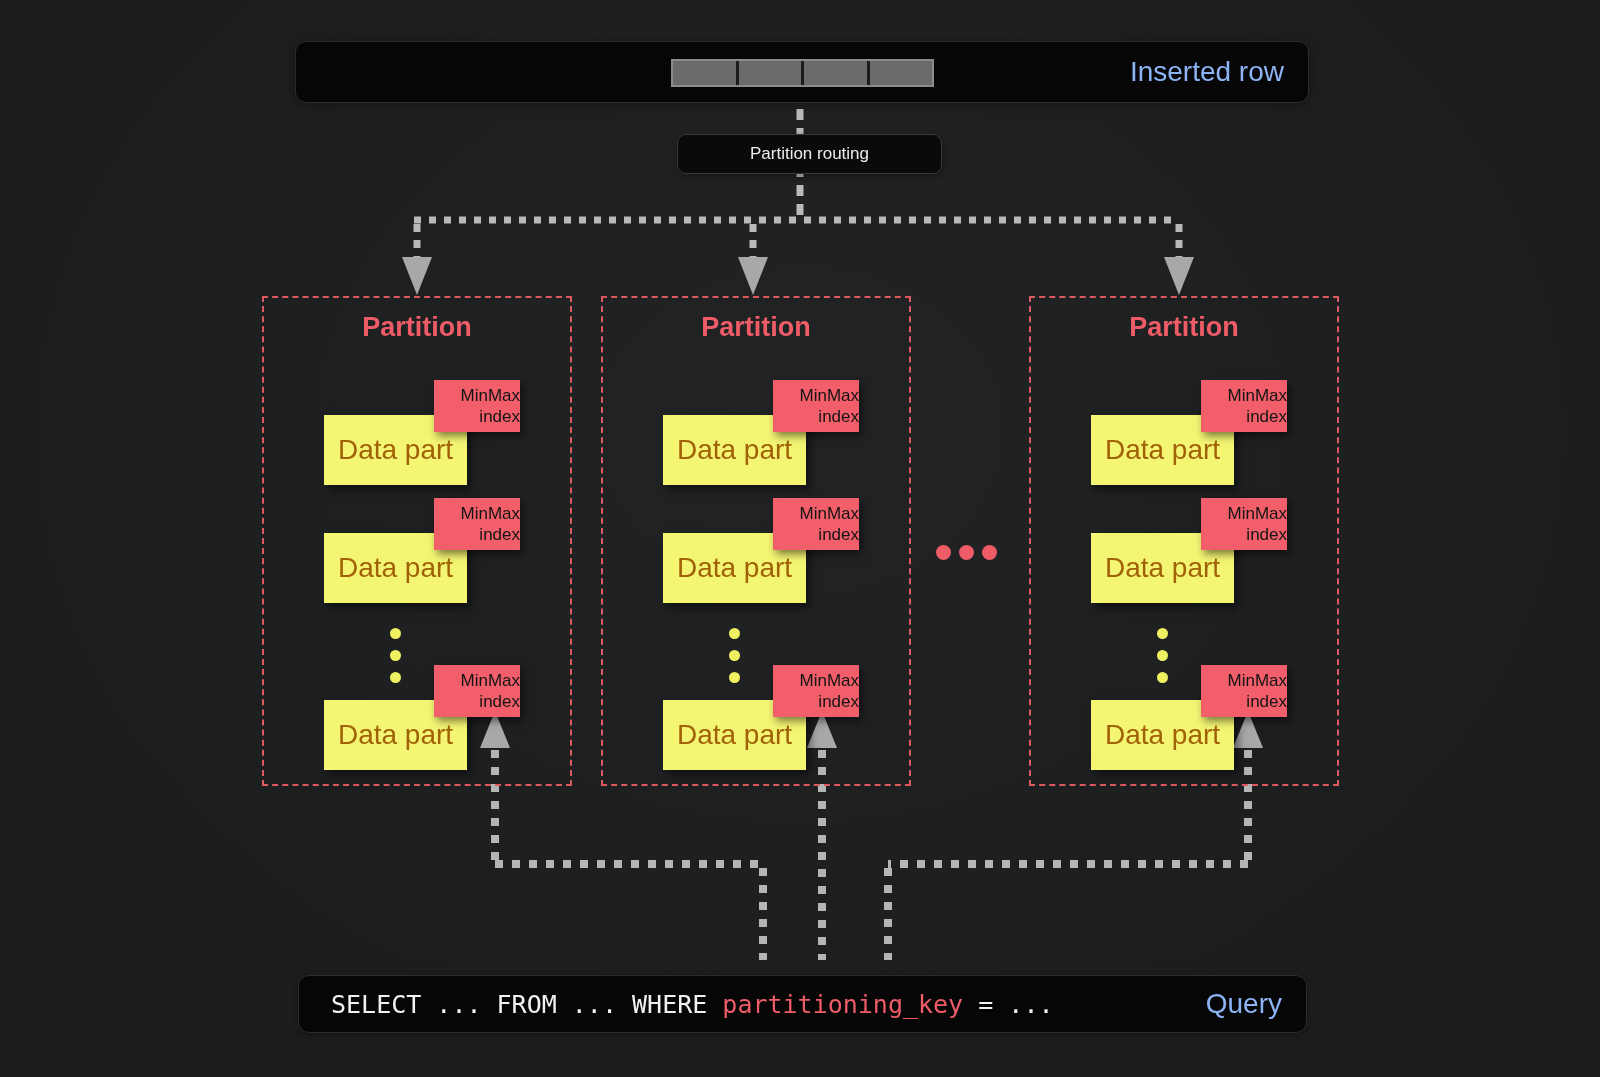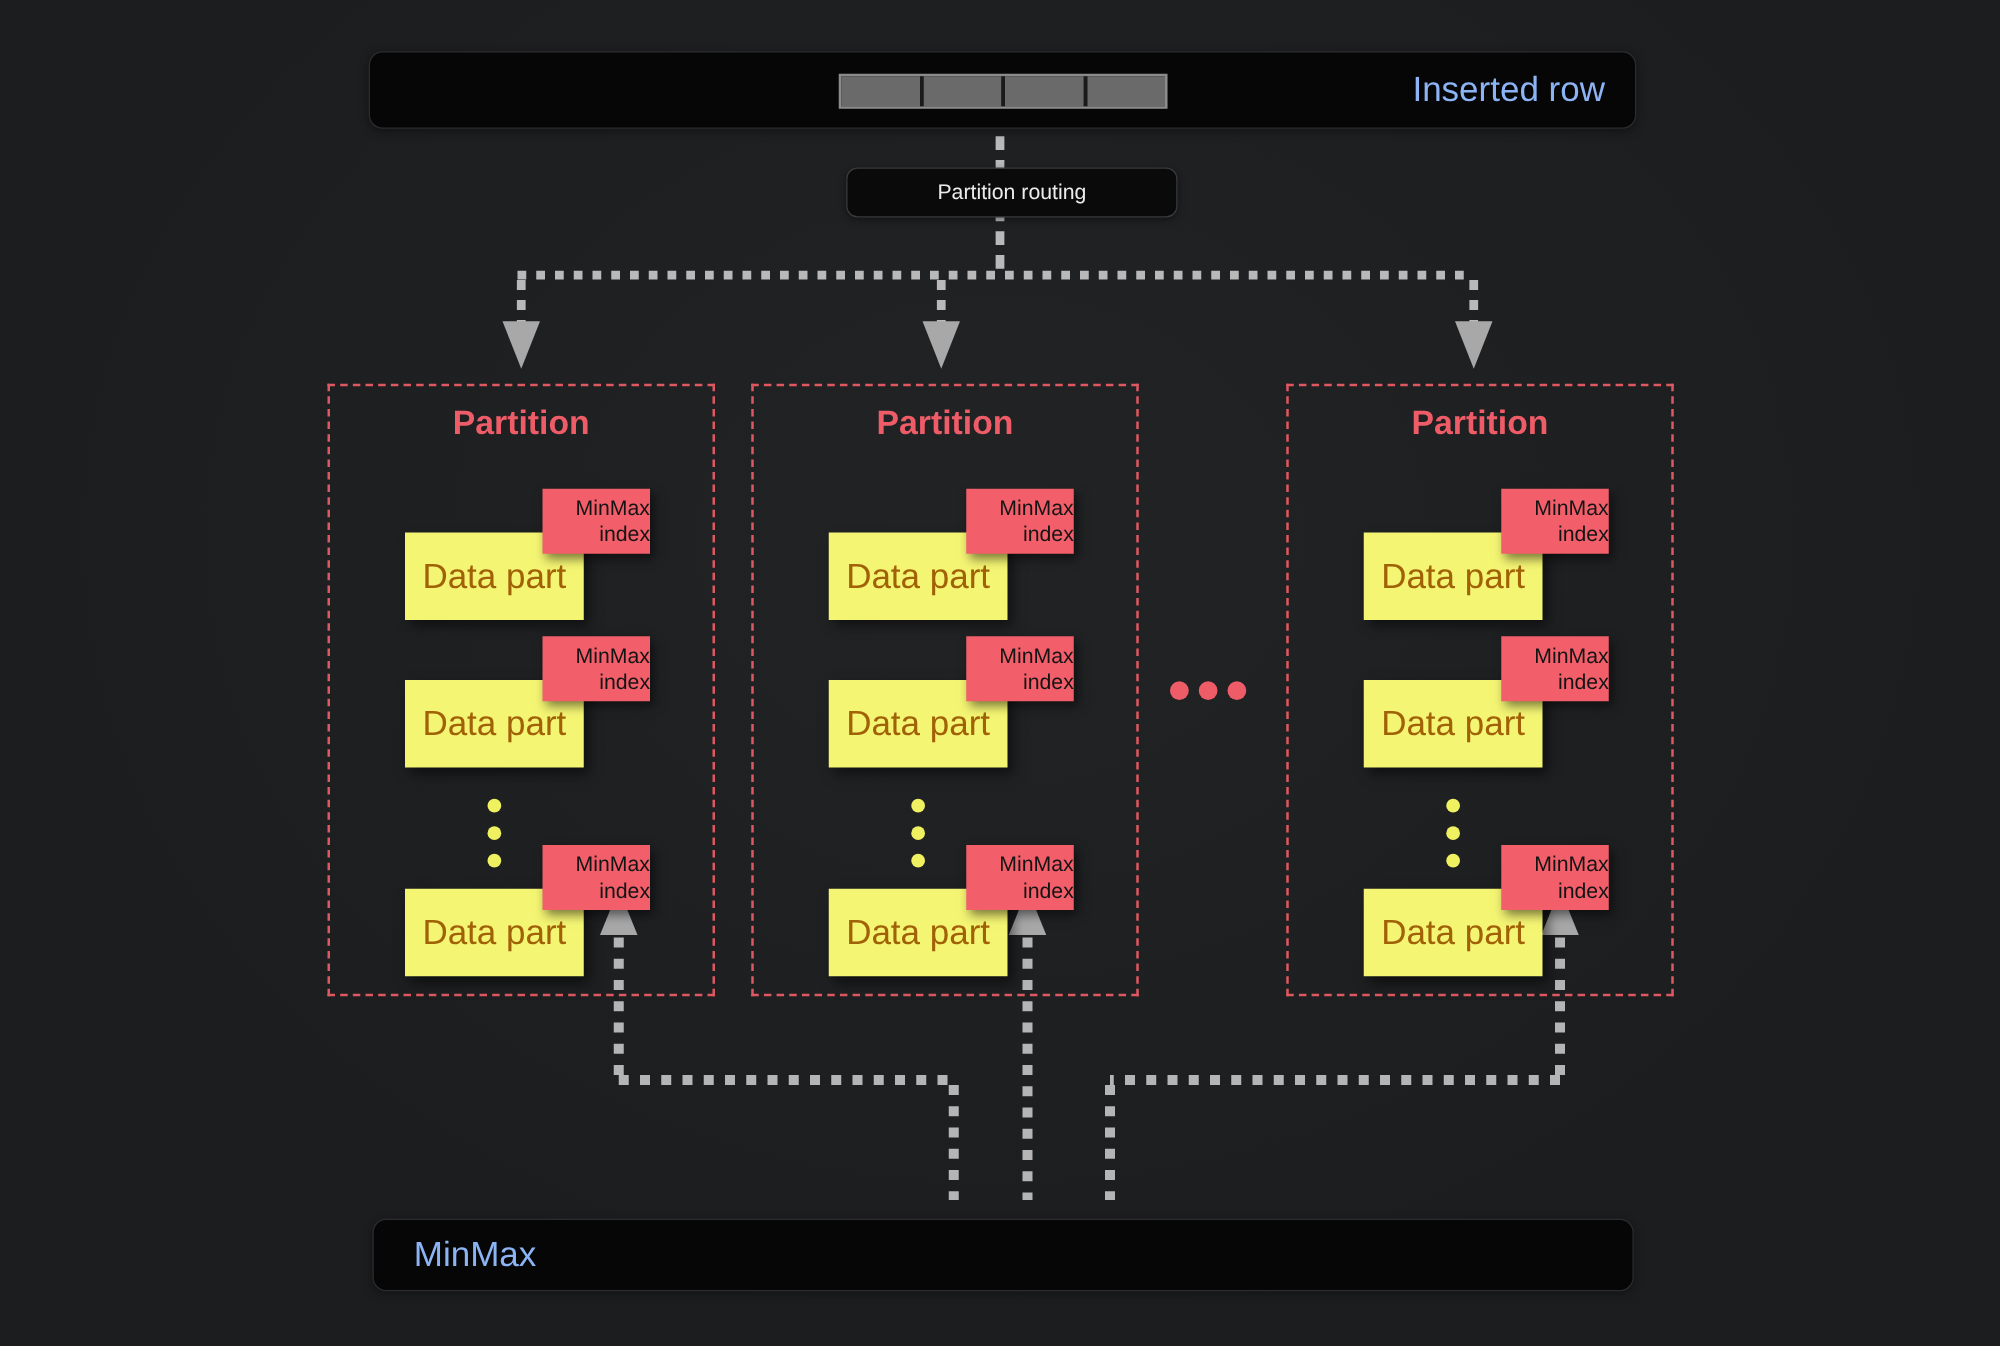--- a/index.html
+++ b/index.html
@@ -20,21 +20,21 @@
   .rowcell{flex:1;background:#6a6a6a;}
   .rowcell + .rowcell{border-left:3px solid #1a1a1a;}
 
   .pill{position:absolute;background:#0a0a0b;border:1px solid #3a3a3c;
         border-radius:9px;display:flex;align-items:center;justify-content:center;
         color:#ececec;font-size:17px;box-shadow:0 2px 6px rgba(0,0,0,.4);}
   .pill.routing{left:677px;top:134px;width:263px;height:38px;}
   .pill.pruning{left:695px;top:896px;width:255px;height:37px;}
 
   
-  .partition{position:absolute;top:307px;width:306px;height:486px;
+  .partition{position:absolute;top:296px;width:306px;height:486px;
              border:2px dashed #dd5860;}
   .ptitle{position:absolute;left:0;right:0;top:14px;text-align:center;
           color:#ee5c68;font-size:27px;font-weight:600;}
   .pgroup{position:absolute;left:0;width:100%;height:106px;}
   .pgroup.g1{top:82px;} .pgroup.g2{top:200px;} .pgroup.g3{top:367px;}
   .dpart{position:absolute;left:60px;top:35px;width:143px;height:70px;
          background:#f4f573;color:#a16207;font-size:28px;
          display:flex;align-items:center;justify-content:center;
          box-shadow:4px 5px 9px rgba(0,0,0,.5);z-index:1;}
   .minmax{position:absolute;left:170px;top:0;width:86px;height:52px;
@@ -167,16 +167,17 @@
         <span></span>
     </div>
     <div class="pgroup g3">
       <div class="minmax">MinMax index</div>
       <div class="dpart">Data part</div>
     </div>
   </div>
 
 
   <div class="darkbox querybox">
-    <div class="querylabel">MinMax</div>
+    <div class="code"><span>SELECT ... FROM ... WHERE </span><span class="key">partitioning_key</span><span> = ...</span></div>
+    <div class="querylabel">Query</div>
   </div>
 
 </div>
 
 </body></html>

